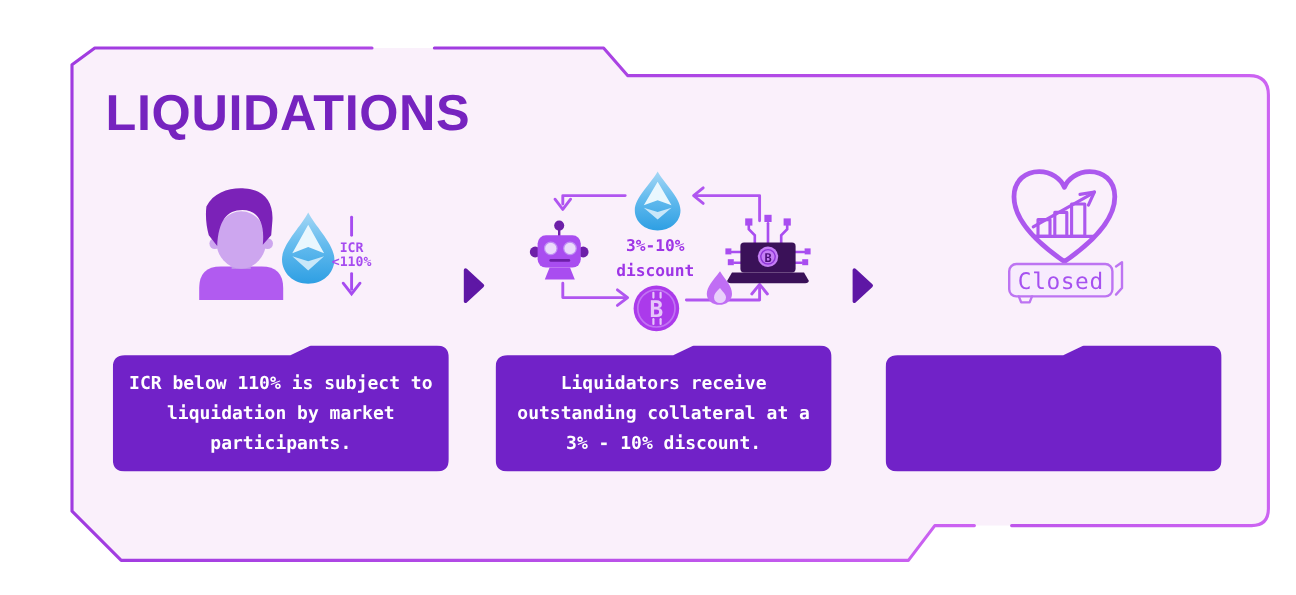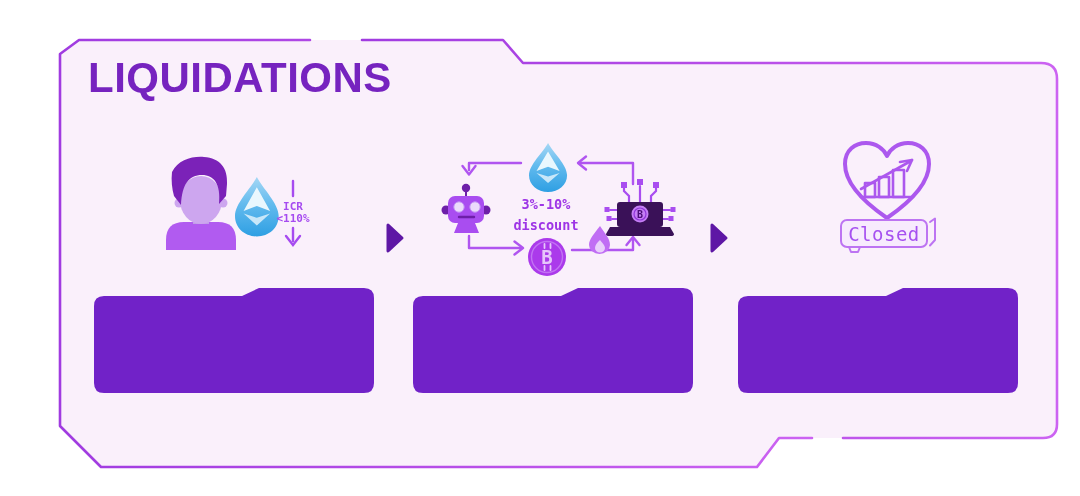--- a/index.html
+++ b/index.html
@@ -3,21 +3,21 @@
 <meta charset="utf-8">
 <style>
   html,body { margin:0; padding:0; }
   body {
     width:1080px; height:496px; position:relative; overflow:hidden;
     background:#ffffff;
     font-family:"Liberation Sans", sans-serif;
   }
   .layer { position:absolute; left:0; top:0; }
   .title {
-    position:absolute; left:88px; top:54px;
+    position:absolute; left:88px; top:70px;
     font-size:42px; font-weight:700; color:#7623BF; letter-spacing:0.5px;
   }
   .caption-box { position:absolute; top:288px; width:280px; height:105px; }
   .caption-box svg { position:absolute; left:0; top:0; }
   .caption-text {
     position:absolute; left:12px; right:12px; top:8px; bottom:0;
     display:flex; align-items:center; justify-content:center;
     text-align:center; color:#ffffff;
     font-family:"DejaVu Sans Mono", monospace;
     font-size:15px; line-height:25px; font-weight:bold;
@@ -177,25 +177,31 @@
     </g>
   </g>
 </svg>
 
 <div class="title">LIQUIDATIONS</div>
 
 <div class="caption-box" id="box1">
   <svg width="280" height="105" viewBox="0 0 280 105">
     <path d="M 10 8 L 148 8 L 165 0 L 270 0 Q 280 0 280 10 L 280 95 Q 280 105 270 105 L 10 105 Q 0 105 0 95 L 0 18 Q 0 8 10 8 Z" fill="#7122C8"></path>
   </svg>
+  <div class="caption-text">ICR below 110% is subject to
+liquidation by market
+participants.</div>
 </div>
 
 <div class="caption-box" id="box2">
   <svg width="280" height="105" viewBox="0 0 280 105">
     <path d="M 10 8 L 148 8 L 165 0 L 270 0 Q 280 0 280 10 L 280 95 Q 280 105 270 105 L 10 105 Q 0 105 0 95 L 0 18 Q 0 8 10 8 Z" fill="#7122C8"></path>
   </svg>
+  <div class="caption-text">Liquidators receive
+outstanding collateral at a
+3% - 10% discount.</div>
 </div>
 
 <div class="caption-box" id="box3">
   <svg width="280" height="105" viewBox="0 0 280 105">
     <path d="M 10 8 L 148 8 L 165 0 L 270 0 Q 280 0 280 10 L 280 95 Q 280 105 270 105 L 10 105 Q 0 105 0 95 L 0 18 Q 0 8 10 8 Z" fill="#7122C8"></path>
   </svg>
 </div>
 
 </body></html>

